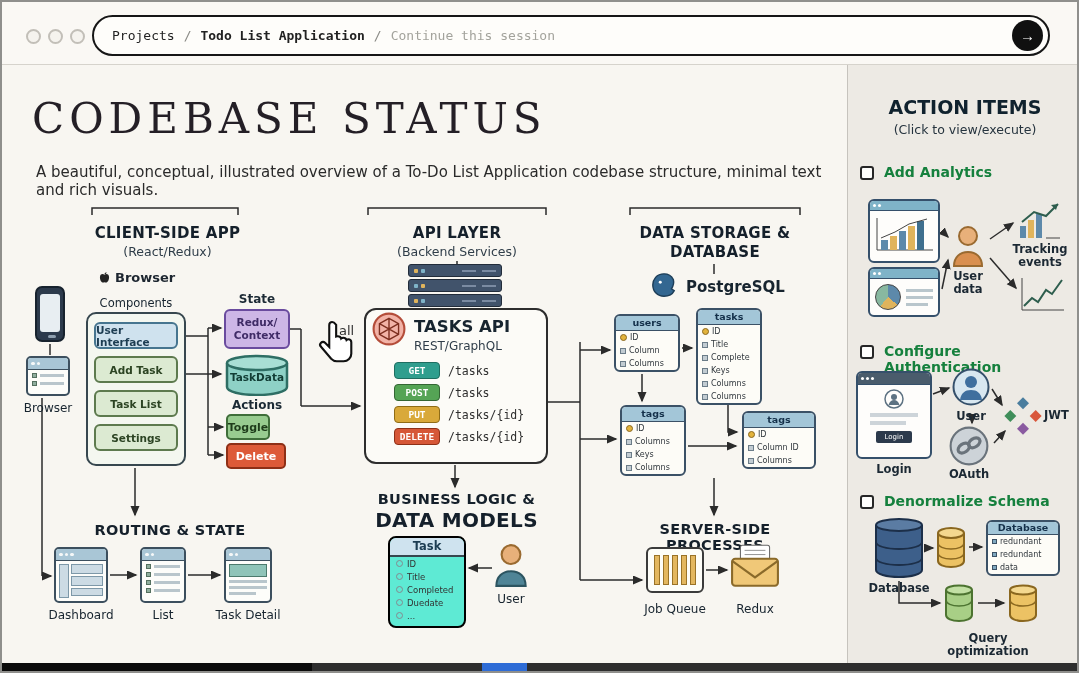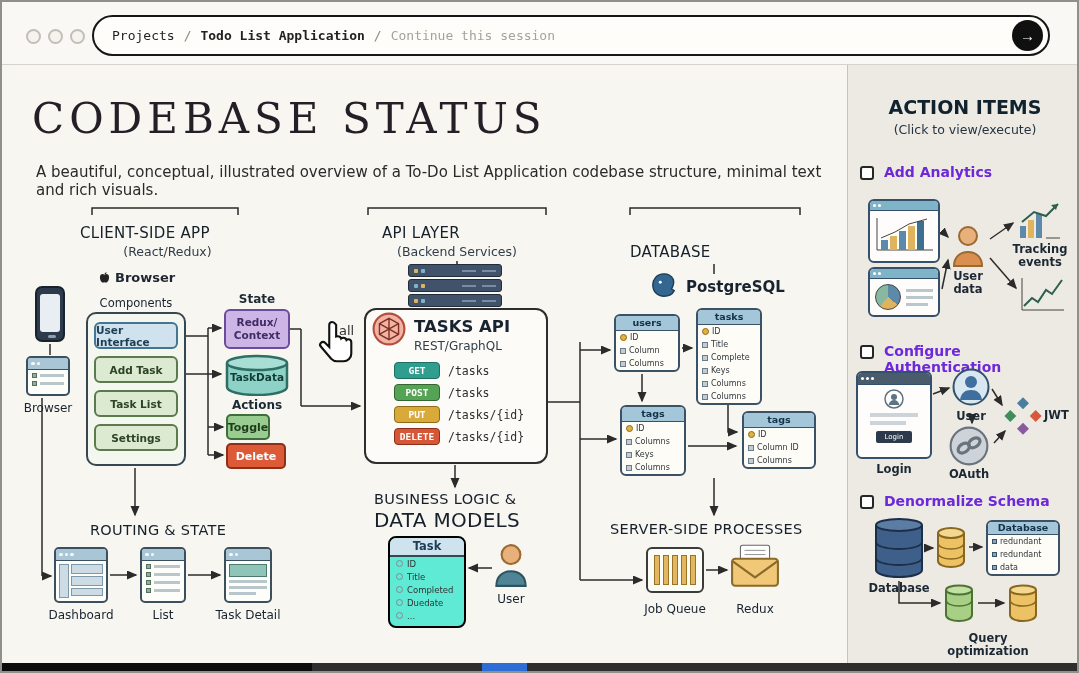--- a/index.html
+++ b/index.html
@@ -9,21 +9,21 @@
 .ab{position:absolute}
 .topbar{left:0;top:0;width:100%;height:63px;background:#faf8f4;border-bottom:1px solid #d6d3cc}
 .windot{position:absolute;top:27px;width:15px;height:15px;border:2px solid #c2bfb8;border-radius:50%;background:#f5f3ee}
 .pill{position:absolute;left:90px;top:13px;width:958px;height:41px;background:#fefdfa;border:2px solid #161616;border-radius:22px;display:flex;align-items:center;padding:0 5px 0 18px;font-family:"DejaVu Sans Mono","Liberation Mono",monospace;font-size:13px;color:#222}
 .bc-sep{color:#8a8a85;margin:0 9px}
 .bc-cur{font-weight:bold}
 .bc-hint{color:#a3a39c}
 .go{margin-left:auto;width:31px;height:31px;border-radius:50%;background:#101010;color:#fff;border:none;display:flex;align-items:center;justify-content:center;font-size:15px;cursor:pointer}
 .title{position:absolute;left:30px;top:92px;font-family:"DejaVu Serif","Liberation Serif",serif;font-size:42px;letter-spacing:5px;color:#241f26}
 .subtitle{position:absolute;left:34px;top:161px;width:800px;font-size:15px;color:#2a2a2a}
-.h1{position:absolute;font-weight:normal;font-size:15px;color:#15202b;text-align:left;letter-spacing:.3px}
+.h1{position:absolute;font-weight:bold;font-size:15px;color:#15202b;text-align:center;letter-spacing:.3px}
 .h2{position:absolute;font-size:12.5px;color:#2f3d49;text-align:center}
 .slbl{position:absolute;font-size:12px;font-weight:600;color:#1c2a35;text-align:center}
 .tlbl{position:absolute;font-size:12px;font-weight:normal;color:#17242f;text-align:center}
 .cbtn{position:absolute;left:92px;width:84px;height:27px;border-radius:6px;border:2px solid #5d7a4e;background:#dcead2;color:#2c4423;display:flex;align-items:center;justify-content:center;font-size:10.5px;font-weight:bold}
 .cbtn.blue{background:#cfe2ee;border-color:#46758f;color:#1d3d52}
 .statebox{position:absolute;border:2px solid #6a4b9e;background:#cdb6e6;border-radius:6px;color:#3f2b66;font-size:10.5px;font-weight:bold;text-align:center;display:flex;flex-direction:column;justify-content:center;line-height:13px}
 .pillbtn{position:absolute;border-radius:5px;display:flex;align-items:center;justify-content:center;font-size:11px;font-weight:bold}
 .dbt{position:absolute;border:2px solid #3b5166;border-radius:6px;background:#fdfcf7;overflow:hidden}
 .dbt .th{background:#a3c6d8;border-bottom:1.5px solid #3b5166;font-size:9.5px;font-weight:bold;color:#14304a;text-align:center;height:15px;line-height:13px}
 .dbt .tr{display:flex;align-items:center;gap:3px;padding:0 4px;height:13px;font-size:8px;color:#30373d}
@@ -47,21 +47,21 @@
 .path{position:absolute;font-family:"DejaVu Sans Mono","Liberation Mono",monospace;font-size:11.5px;color:#2e2e2e}
 .taskcard{position:absolute;left:386px;top:534px;width:78px;height:92px;border:2px solid #000000;border-radius:8px;background:#5eead4;overflow:hidden}
 .taskcard .th{height:19px;background:#cfe3ef;border-bottom:2px solid #37474f;font-size:11.5px;font-weight:bold;color:#1d3d52;text-align:center;line-height:17px}
 .taskcard .tr{display:flex;align-items:center;gap:4px;padding:0 6px;height:13px;font-size:8.5px;color:#333}
 .srv{position:absolute;left:406px;width:94px;height:13px;background:#41536b;border:1.5px solid #222c3a;border-radius:3px;display:flex;align-items:center;gap:3px;padding:0 5px}
 .srv i{width:4px;height:4px;border-radius:1px}
 .srv b{height:2px;width:14px;background:#7b8ba2;margin-left:auto}
 .srv b+b{margin-left:3px}
 .sidebar-bg{left:845px;top:63px;width:234px;height:598px;background:#edeae4;border-left:1px solid #c6c3bd}
 .chk{position:absolute;width:14px;height:14px;border:2px solid #262626;border-radius:3px;background:#fefefc;cursor:pointer}
-.ailbl{position:absolute;font-size:14px;font-weight:600;color:#6d28d9;cursor:pointer}
+.ailbl{position:absolute;font-size:14px;font-weight:600;color:#15803d;cursor:pointer}
 .card{position:absolute;border:2px solid #35506b;border-radius:6px;background:#fefdfb;overflow:hidden}
 .card .chd{height:10px;background:#7fb3c8;border-bottom:1.5px solid #35506b;display:flex;align-items:center;gap:2px;padding-left:3px}
 .card .chd i{width:3px;height:3px;border-radius:50%;background:#fff}
 .ilbl{position:absolute;font-size:11.5px;font-weight:600;color:#1b2833;text-align:center;line-height:13px}
 .lc-line{height:4px;background:#cdd4d9;margin:4px 12px 0}
 .lc-btn{display:block;margin:6px auto 0;width:36px;height:12px;background:#2c3a4c;color:#fff;font-size:7px;border:none;border-radius:2px;font-family:inherit}
 .pie{width:26px;height:26px;border-radius:50%;border:1.5px solid #444;background:conic-gradient(#5d89aa 0 130deg,#e0b45c 130deg 220deg,#88b8a0 220deg 360deg)}
 .bbar{left:0;top:661px;width:1079px;height:12px;background:#2e2e2e}
 svg{display:block}
 </style>
@@ -149,20 +149,21 @@
     </g>
   </svg>
 
   <div class="title">CODEBASE STATUS</div>
   <div class="subtitle">A beautiful, conceptual, illustrated overview of a To-Do List Application codebase structure, minimal text and rich visuals.</div>
 
   <div class="h1" style="left:78px;top:222px;width:175px">CLIENT-SIDE APP</div>
   <div class="h2" style="left:78px;top:242px;width:175px">(React/Redux)</div>
   <div class="h1" style="left:380px;top:222px;width:150px">API LAYER</div>
   <div class="h2" style="left:380px;top:242px;width:150px">(Backend Services)</div>
+  <div class="h1" style="left:628px;top:222px;width:170px">DATA STORAGE &amp;</div>
   <div class="h1" style="left:628px;top:241px;width:170px">DATABASE</div>
 
   <div class="ab" style="left:33px;top:284px;width:30px;height:56px;background:#2c3a4c;border:2px solid #17222e;border-radius:7px">
     <div style="position:absolute;left:3px;top:6px;right:3px;bottom:8px;background:#e8eef2;border-radius:3px"></div>
     <div style="position:absolute;left:11px;bottom:2px;width:8px;height:3px;background:#8fa0b0;border-radius:2px"></div>
   </div>
 
   <div class="ab" style="left:96px;top:268px;display:flex;align-items:center;gap:4px">
     <span>
         <svg width="13" height="14" viewBox="0 0 16 16">

